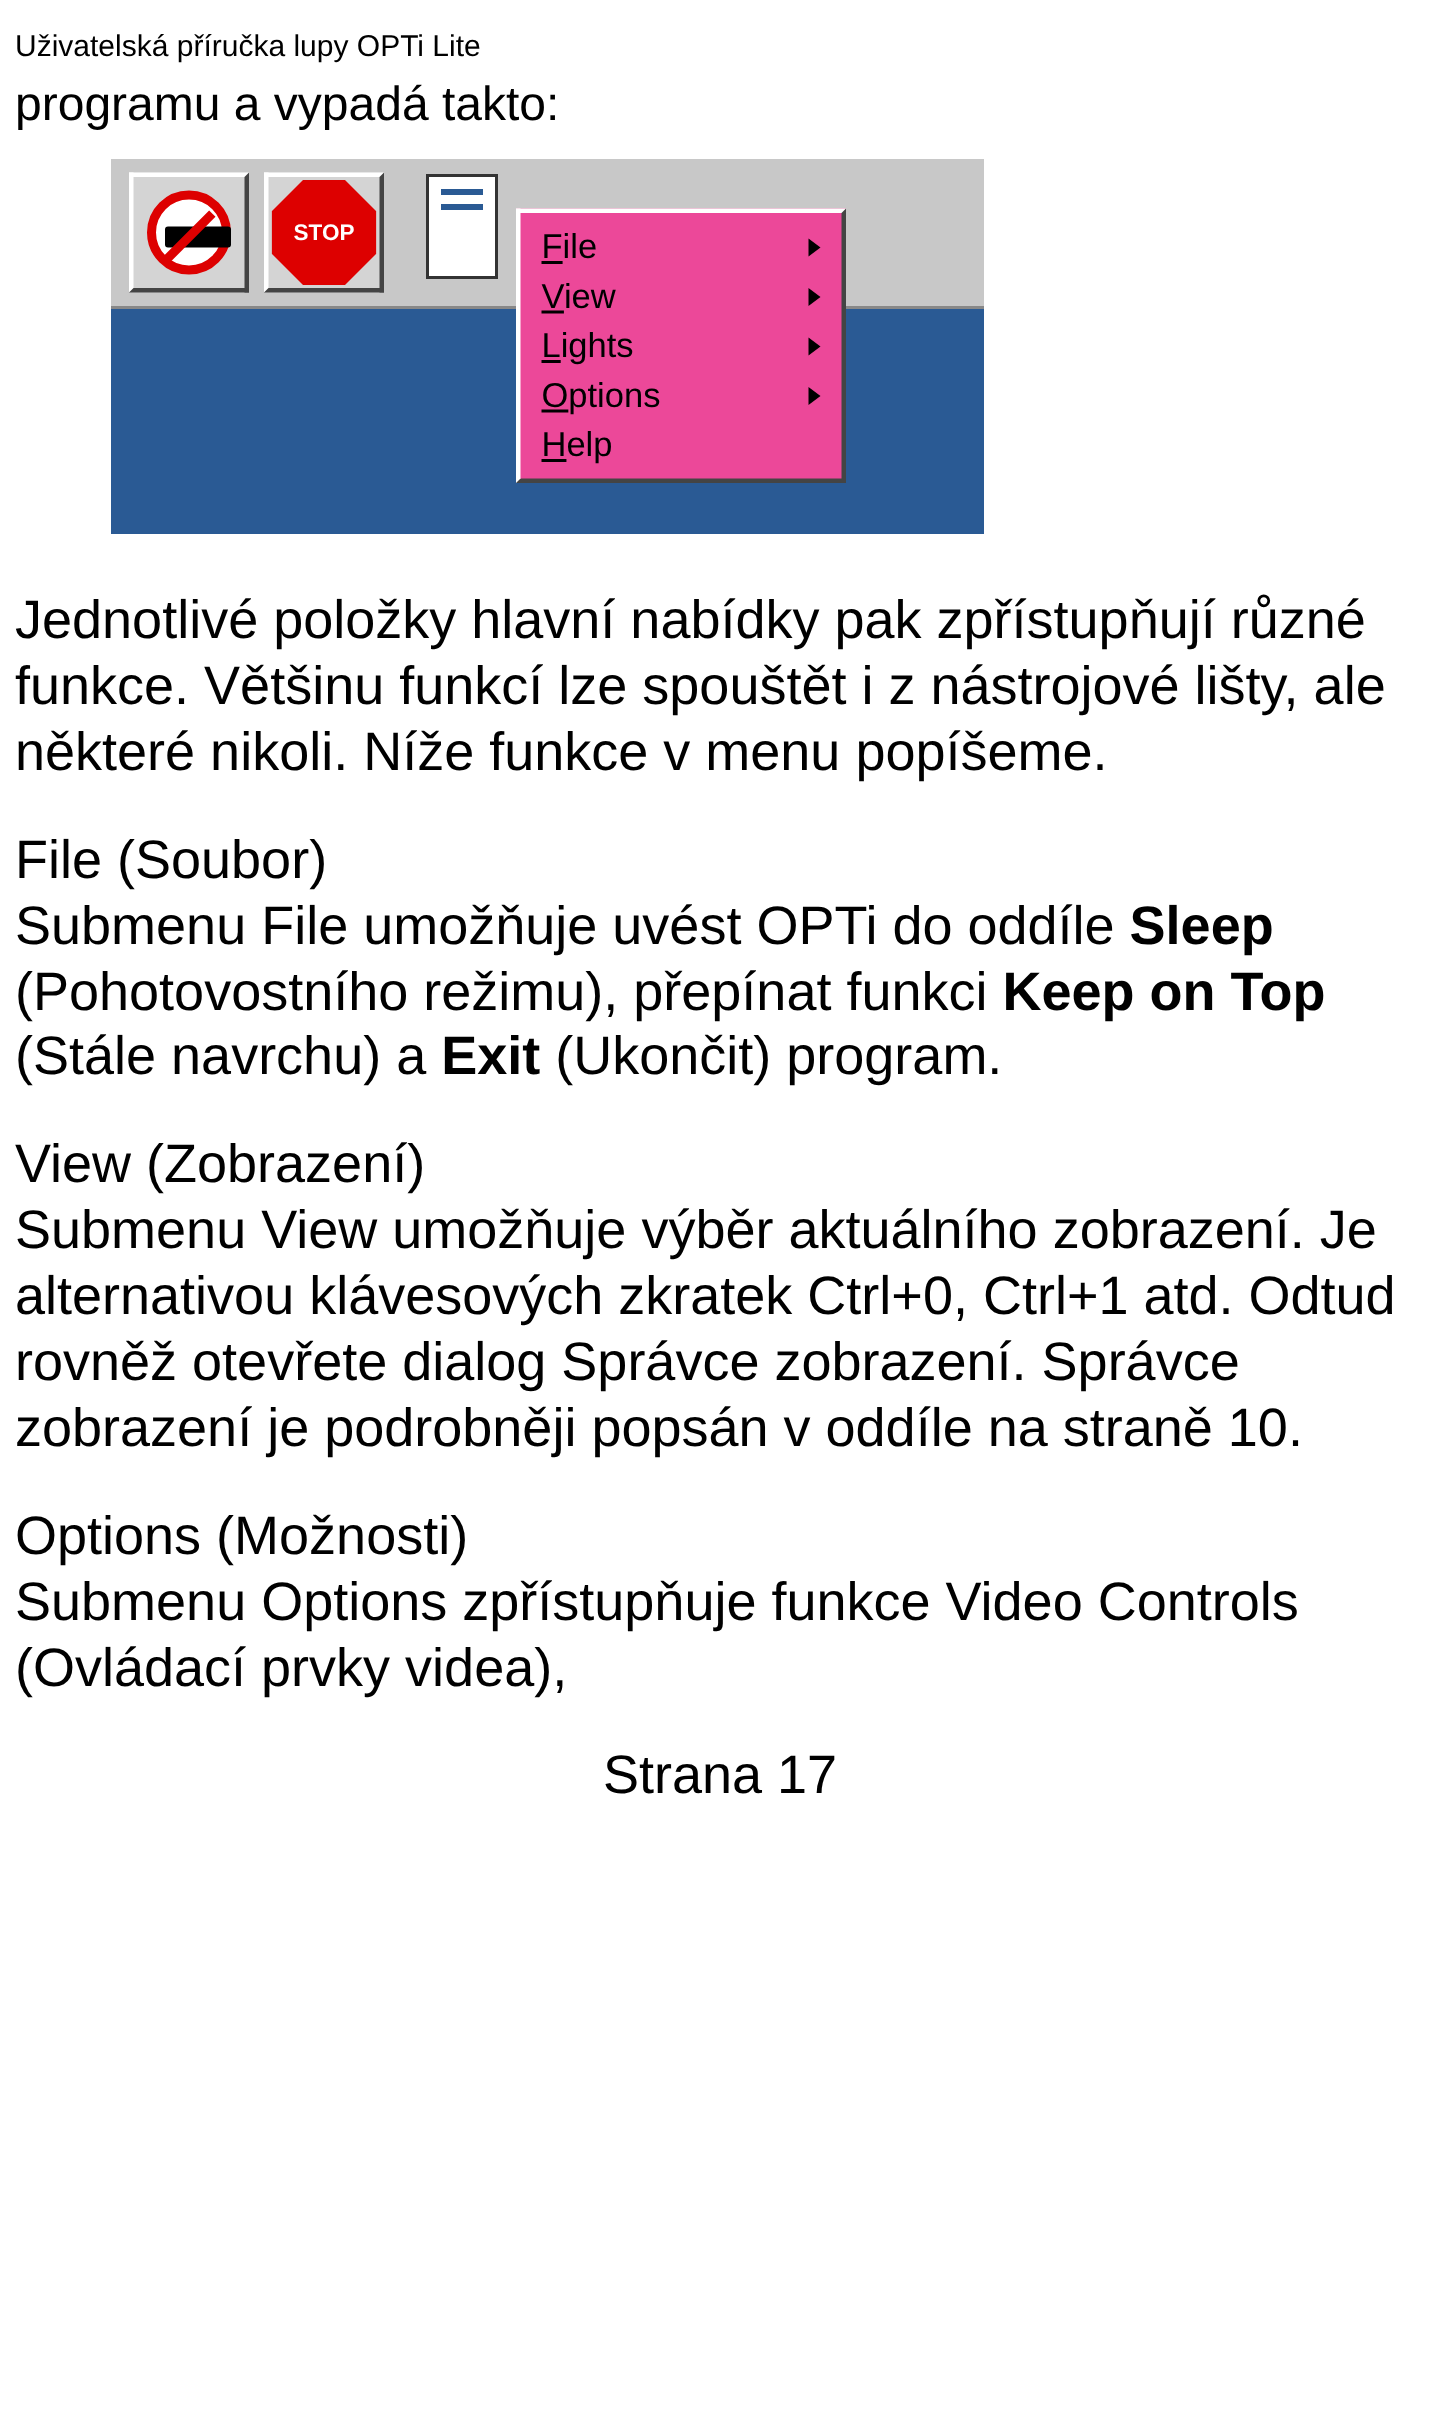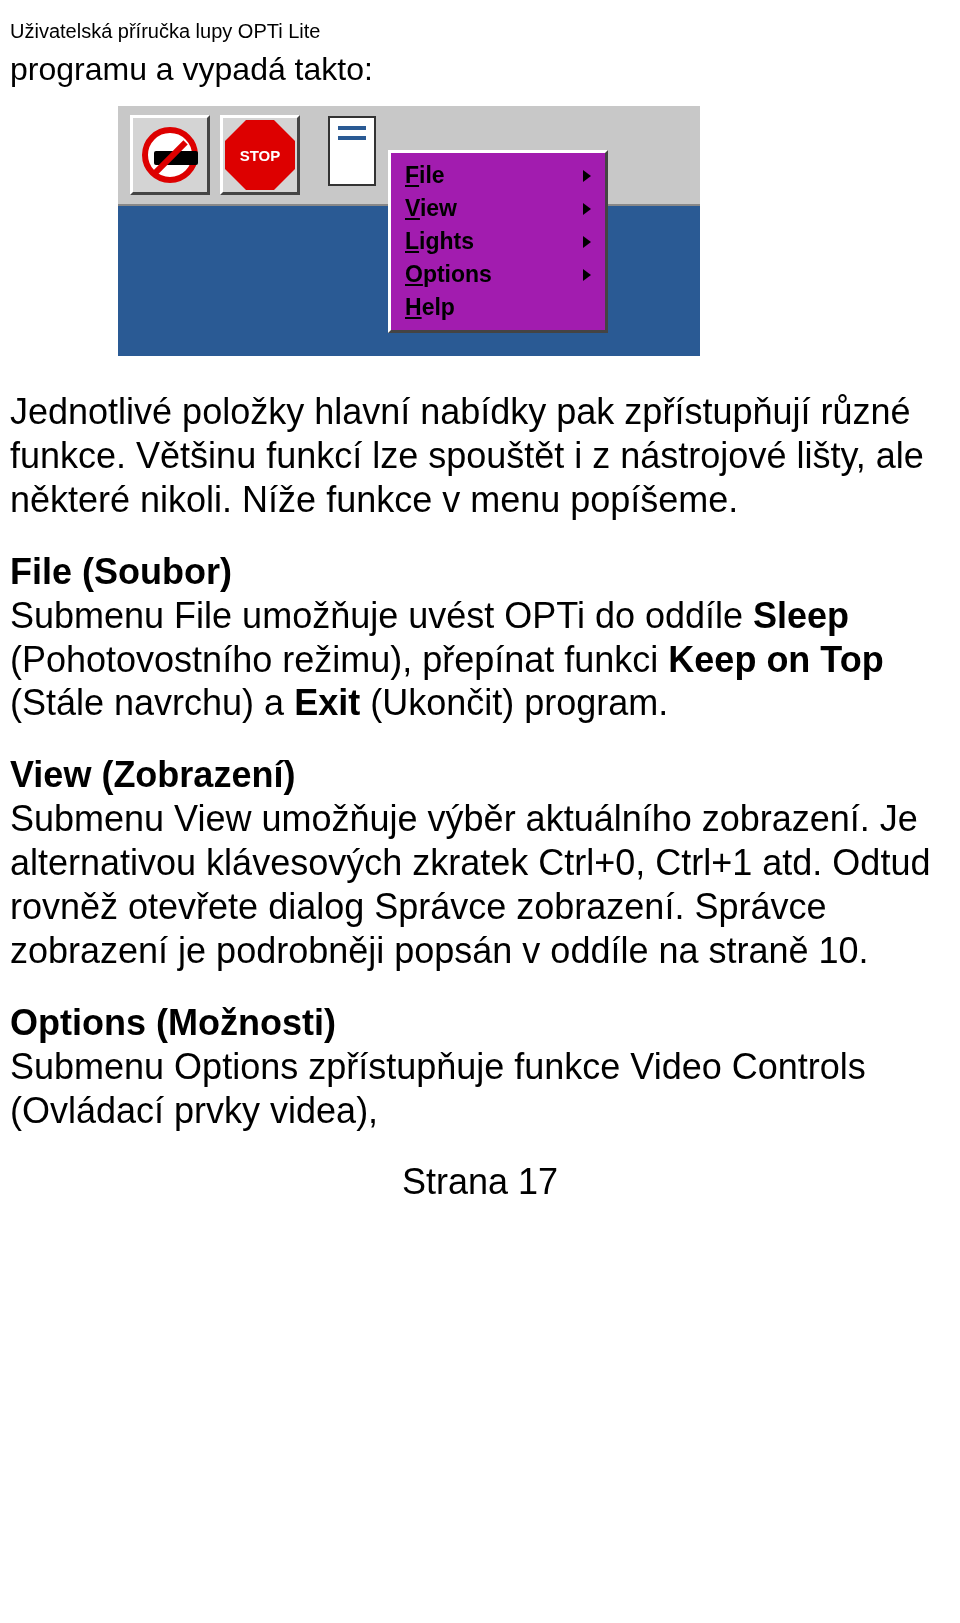--- a/index.html
+++ b/index.html
@@ -16,21 +16,21 @@
     font-weight: normal;
     font-size: 20px;
     margin-bottom: 8px;
   }
   .intro {
     font-size: 32px;
     margin-bottom: 18px;
   }
   .screenshot {
     display: inline-block;
-    margin: 0 0 30px 108px;
+    margin: 0 0 30px 64px;
     position: relative;
     width: 582px;
     height: 250px;
   }
   .blue-bg {
     position: absolute;
     left: 0; top: 0; right: 0; bottom: 0;
     background: #2a5a94;
   }
   .toolbar-strip {
@@ -103,29 +103,28 @@
     position: absolute;
     left: 8px; right: 8px;
     height: 4px;
     background: #2a5a94;
   }
   .doc-btn::before { top: 8px; }
   .doc-btn::after { top: 18px; }
   .menu {
     position: absolute;
     left: 270px;
-    top: 44px;
+    top: 33px;
     width: 220px;
-    background: #a21caf;
+    background: #ec4899;
     border-top: 3px solid #fff;
     border-left: 3px solid #fff;
     border-right: 3px solid #444;
     border-bottom: 3px solid #444;
     padding: 6px 0;
-    font-weight: bold;
   }
   .menu-item {
     display: flex;
     align-items: center;
     justify-content: space-between;
     padding: 3px 14px;
     font-size: 23px;
     color: #000;
   }
   .menu-item .u { text-decoration: underline; }
@@ -135,21 +134,21 @@
     border-bottom: 6px solid transparent;
     border-left: 8px solid #000;
   }
   .body-text {
     font-size: 36px;
     line-height: 1.22;
     margin-bottom: 28px;
   }
   .sect-title {
     font-size: 36px;
-    font-weight: bold;
+    font-weight: normal;
   }
   .page-num {
     text-align: center;
     font-size: 36px;
     margin-top: 7px;
   }
 </style>
 </head>
 <body>
 

